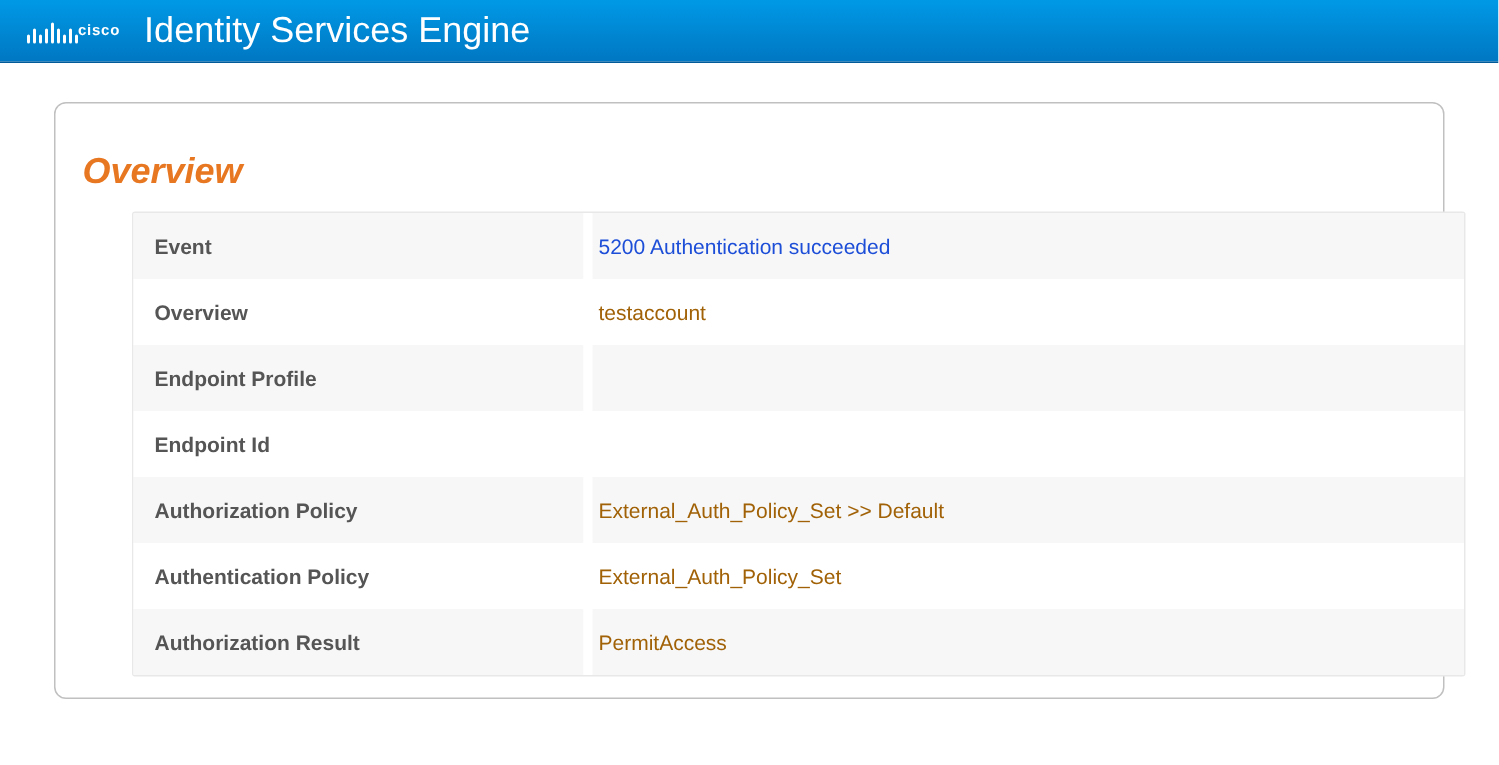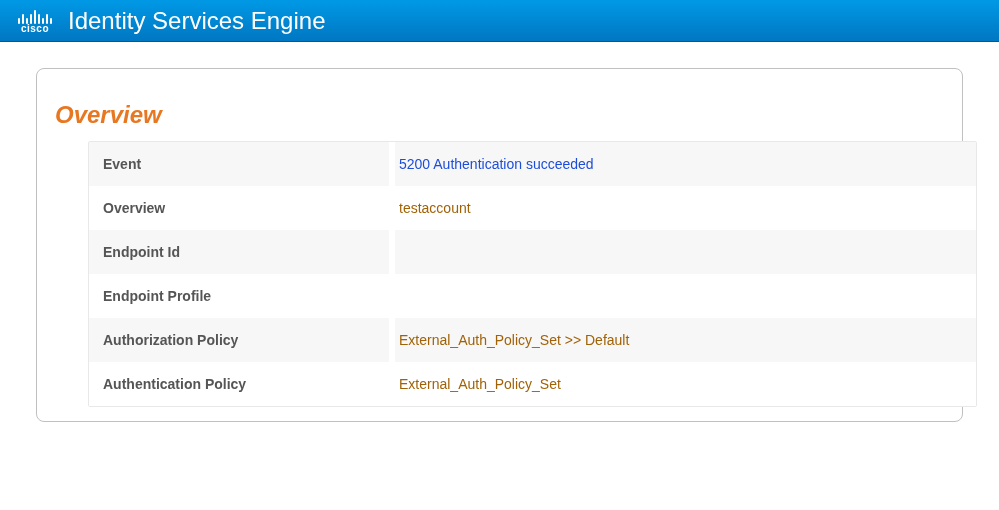--- a/index.html
+++ b/index.html
@@ -15,21 +15,21 @@
     .header {
       background: linear-gradient(to bottom, #0099e6 0%, #0088d4 50%, #0077c2 100%);
       height: 42px;
       display: flex;
       align-items: center;
       padding-left: 18px;
       border-bottom: 1px solid #005a99;
     }
     .cisco-logo {
       display: flex;
-      flex-direction: column;
+      flex-direction: row;
       align-items: center;
       margin-right: 16px;
     }
     .cisco-bars {
       display: flex;
       align-items: flex-end;
       gap: 2px;
       height: 16px;
       margin-bottom: -1px;
     }
@@ -146,39 +146,44 @@
         <div class="detail-value value-success">5200 Authentication succeeded</div>
       </div>
 
       <div class="detail-row">
         <div class="detail-label">Overview</div>
         <div class="gap-col"></div>
         <div class="detail-value">testaccount</div>
       </div>
 
       <div class="detail-row">
-        <div class="detail-label">Endpoint Id</div>
+        <div class="detail-label">Endpoint Profile</div>
         <div class="gap-col"></div>
         <div class="detail-value"></div>
       </div>
 
       <div class="detail-row">
-        <div class="detail-label">Endpoint Profile</div>
+        <div class="detail-label">Endpoint Id</div>
         <div class="gap-col"></div>
         <div class="detail-value"></div>
       </div>
 
       <div class="detail-row">
         <div class="detail-label">Authorization Policy</div>
         <div class="gap-col"></div>
         <div class="detail-value">External_Auth_Policy_Set &gt;&gt; Default</div>
       </div>
 
       <div class="detail-row">
         <div class="detail-label">Authentication Policy</div>
         <div class="gap-col"></div>
         <div class="detail-value">External_Auth_Policy_Set</div>
       </div>
 
+      <div class="detail-row">
+        <div class="detail-label">Authorization Result</div>
+        <div class="gap-col"></div>
+        <div class="detail-value">PermitAccess</div>
+      </div>
 
     </div>
   </div>
 </div>
 
 </body></html>

